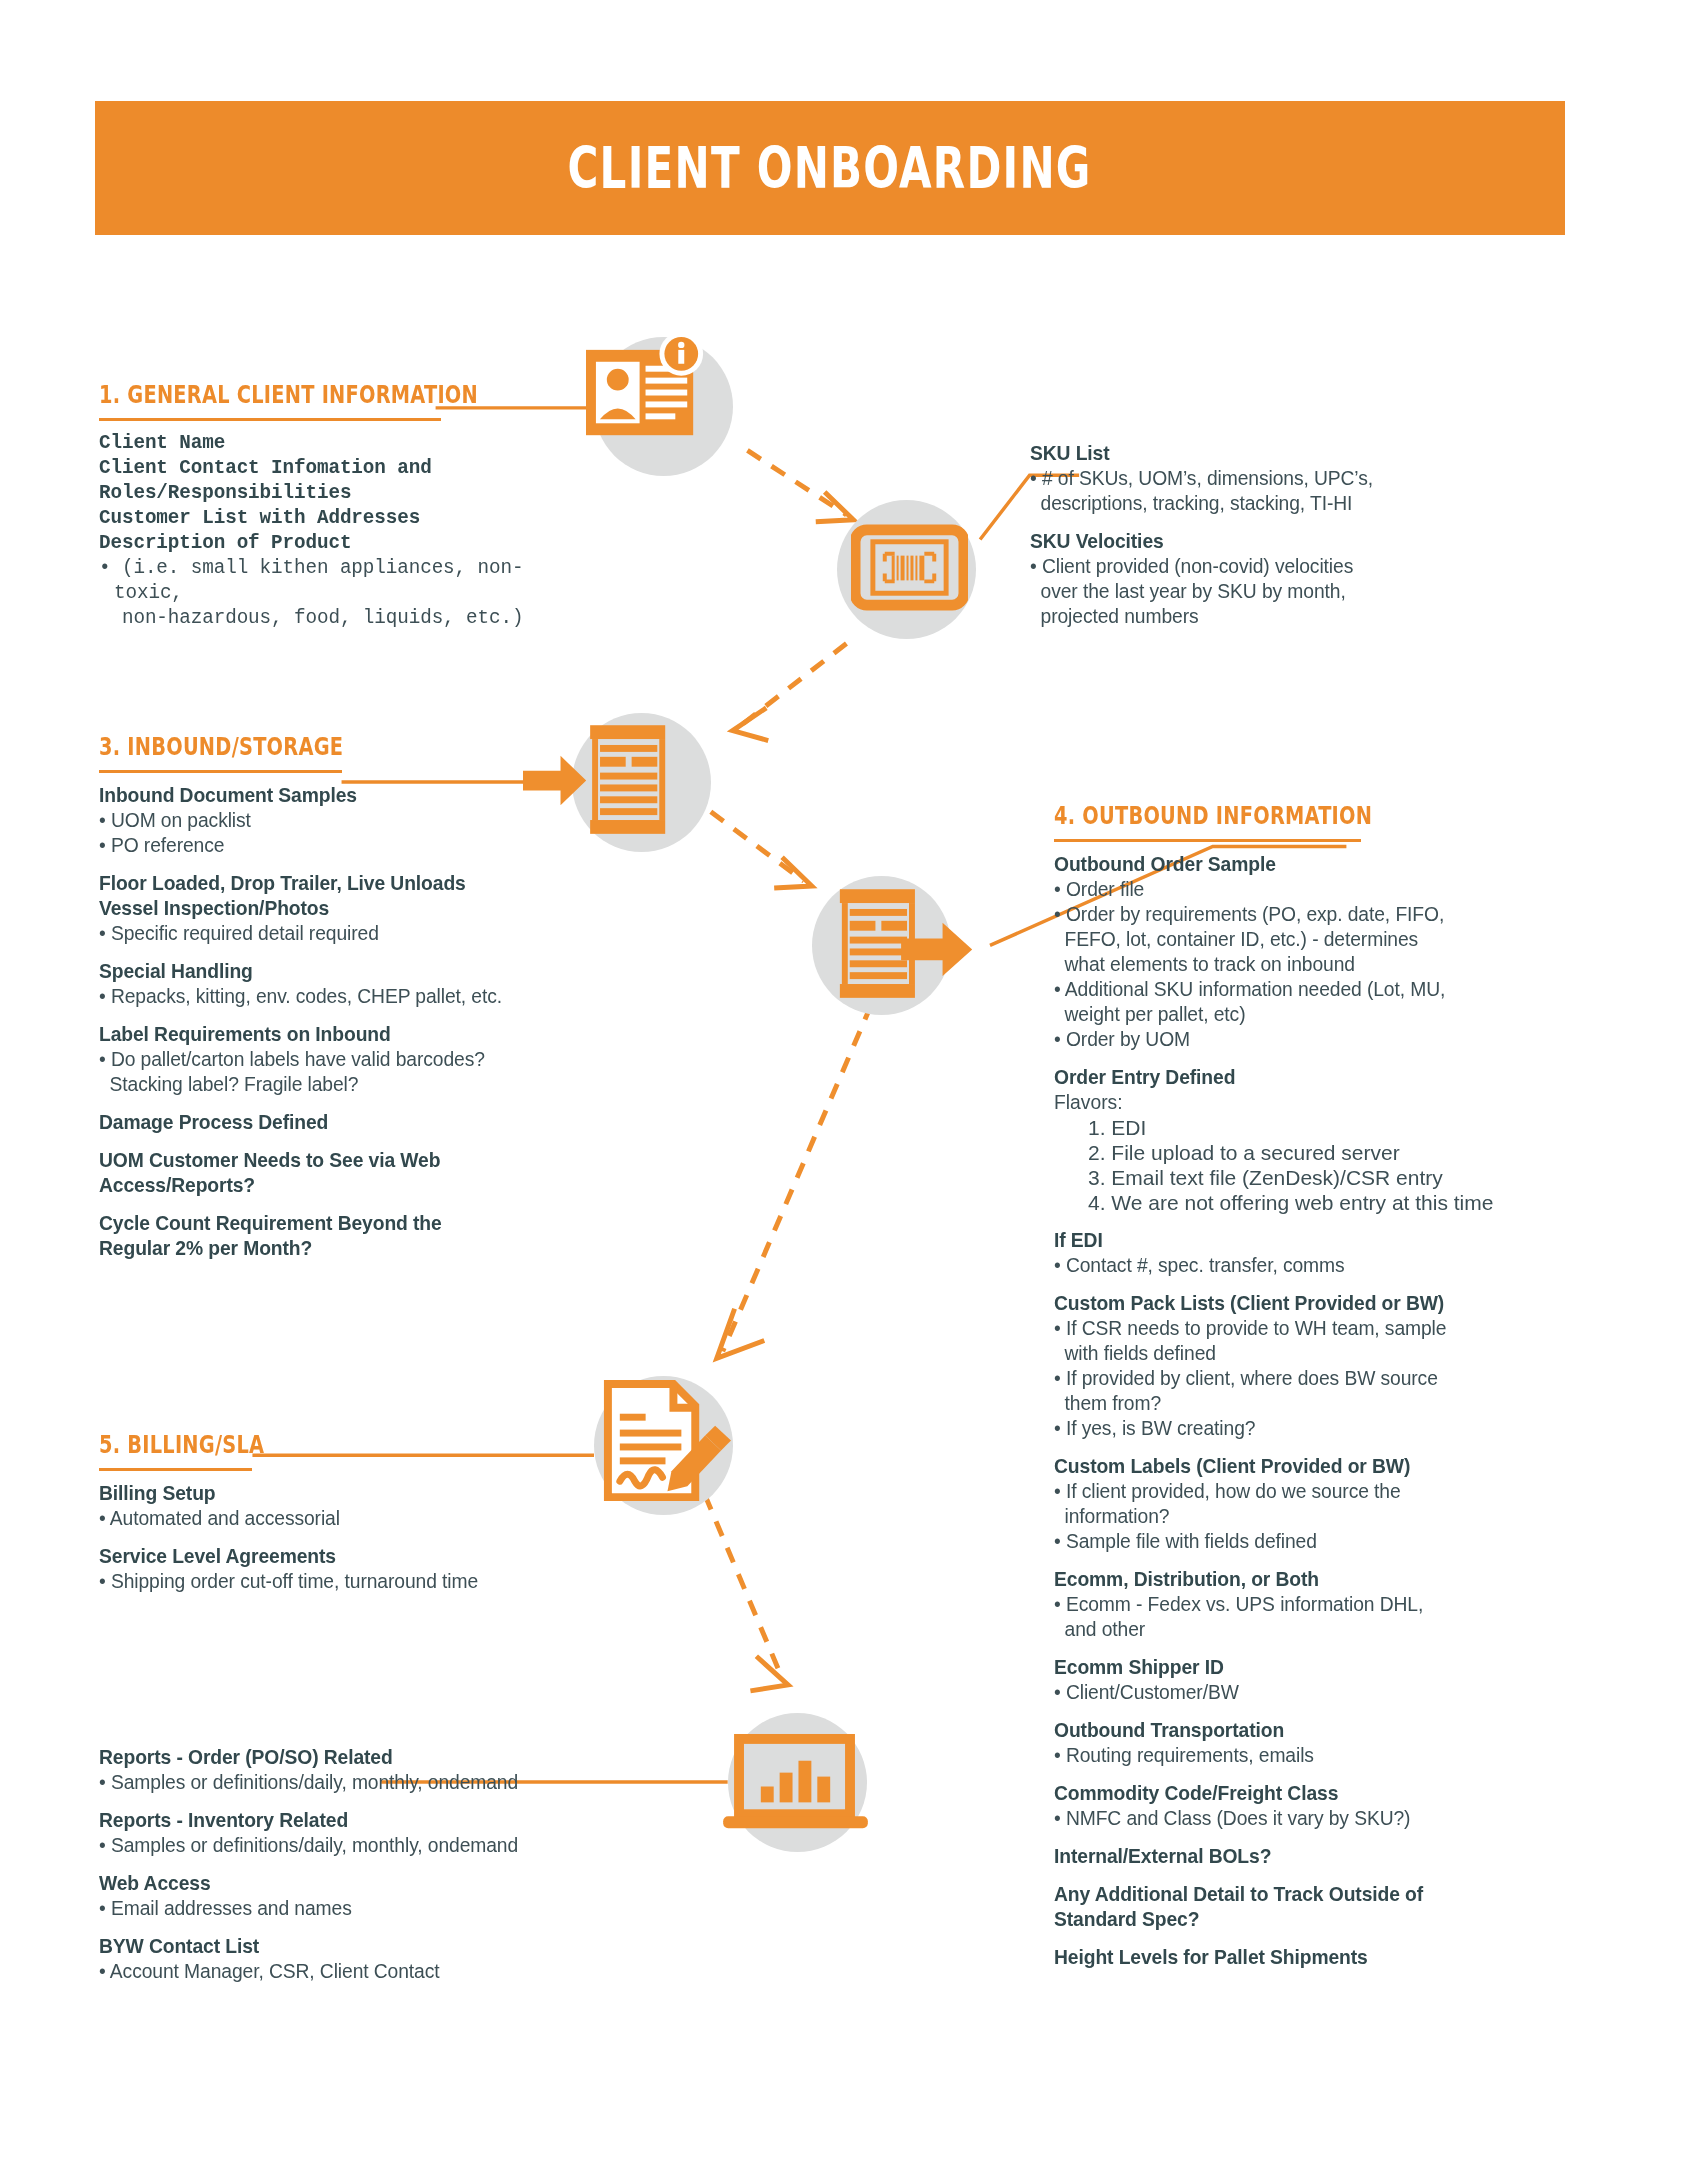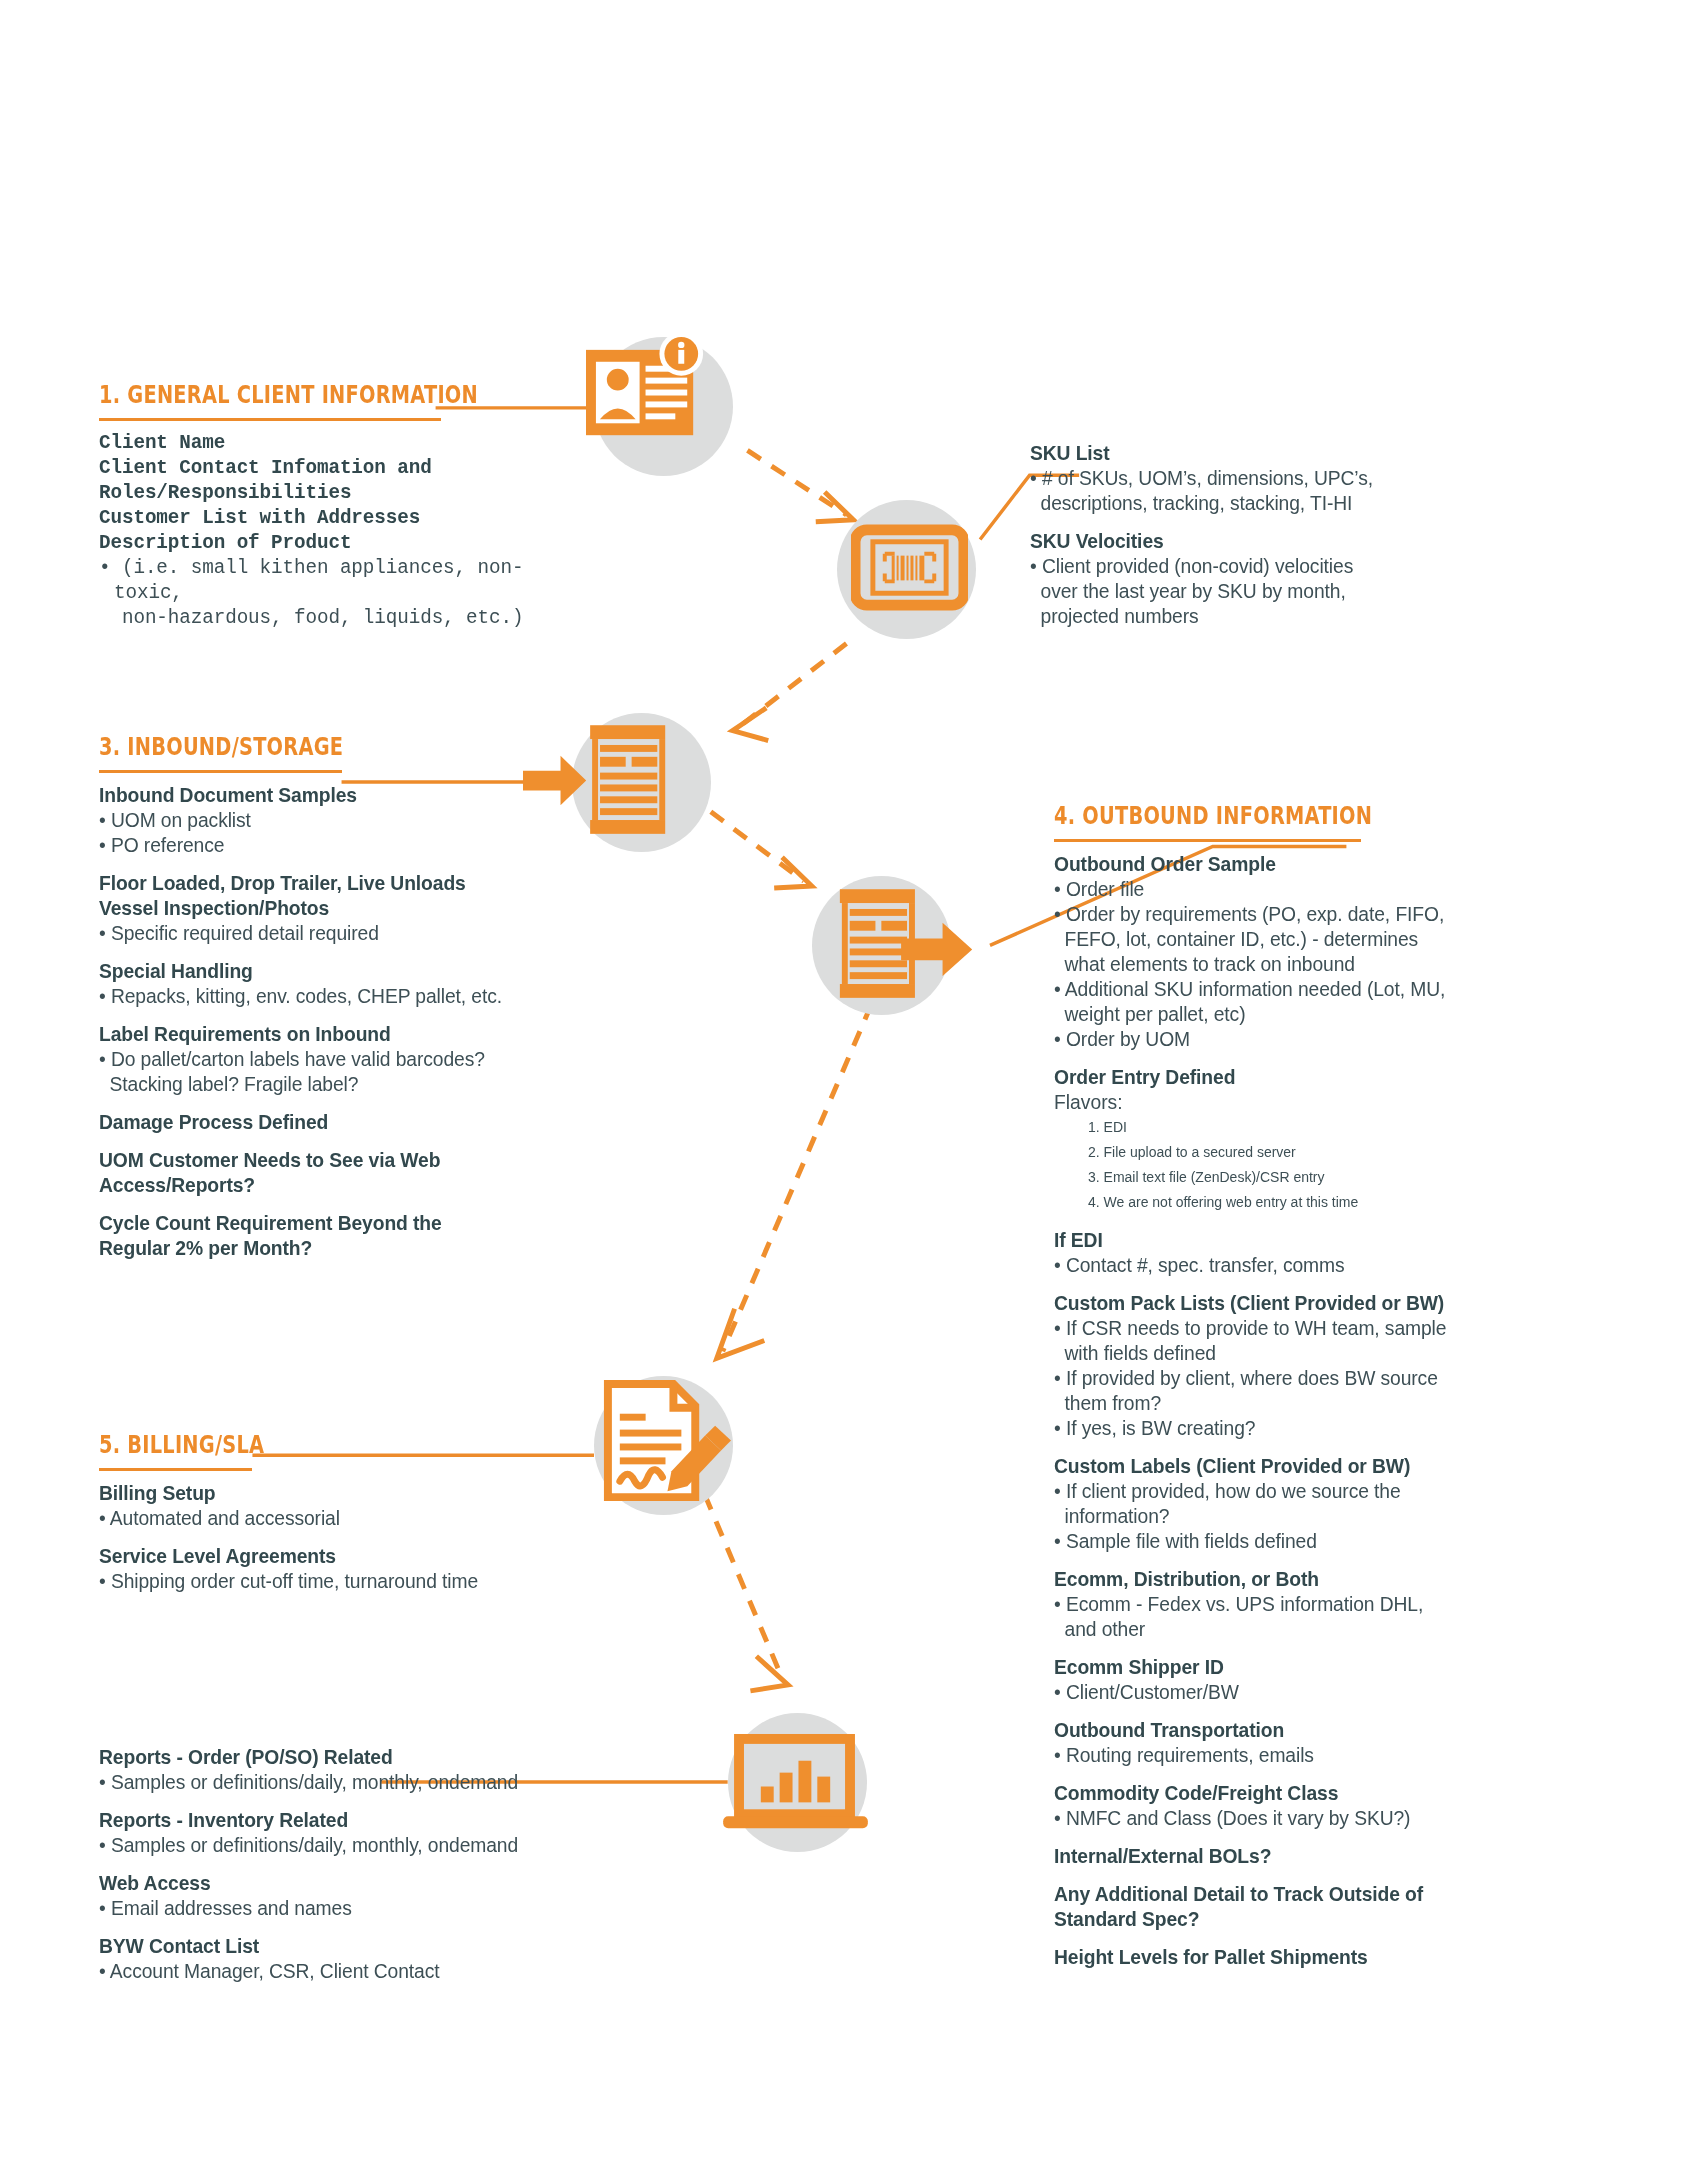--- a/index.html
+++ b/index.html
@@ -104,21 +104,21 @@
     letter-spacing: -0.1px;
   }
   .plain {
     font-weight: 400;
     font-size: 19.3px;
     line-height: 25px;
     color: #3d4f55;
   }
   .num {
     font-weight: 400;
-    font-size: 14px;
+    font-size: 21px;
     line-height: 25px;
     color: #3d4f55;
     padding-left: 34px;
   }
   .tight { margin-bottom: 0; font-family: Liberation Mono, monospace; }
 
   
   .medallion {
     position: absolute;
     border-radius: 50%;
@@ -126,20 +126,23 @@
   }
   .icon-wrap {
     position: absolute;
   }
 </style>
 </head>
 <body>
 
 <div id="page">
 
+  <div id="header-banner">
+    <div id="header-title">CLIENT ONBOARDING</div>
+  </div>
 
   <svg id="connectors" viewBox="0 0 1700 2200" xmlns="http://www.w3.org/2000/svg">
 
     <g>
       <path d="M 755 455 L 855 520" stroke="#ef8f2e" stroke-width="5" fill="none" stroke-dasharray="16 13" stroke-linecap="butt"></path>
       <path d="M 833 497 L 862 525 L 824 527" stroke="#ef8f2e" stroke-width="5" fill="none" stroke-linejoin="miter" stroke-linecap="butt"></path>
     </g>
 
     <g>
       <path d="M 855 650 L 748 733" stroke="#ef8f2e" stroke-width="5" fill="none" stroke-dasharray="16 13" stroke-linecap="butt"></path>

